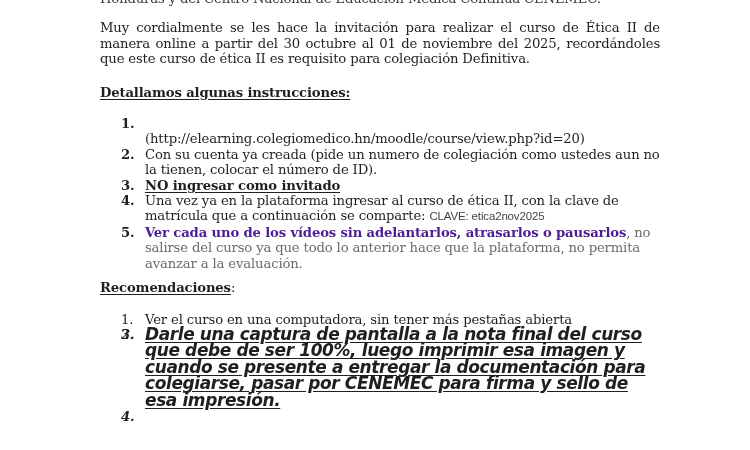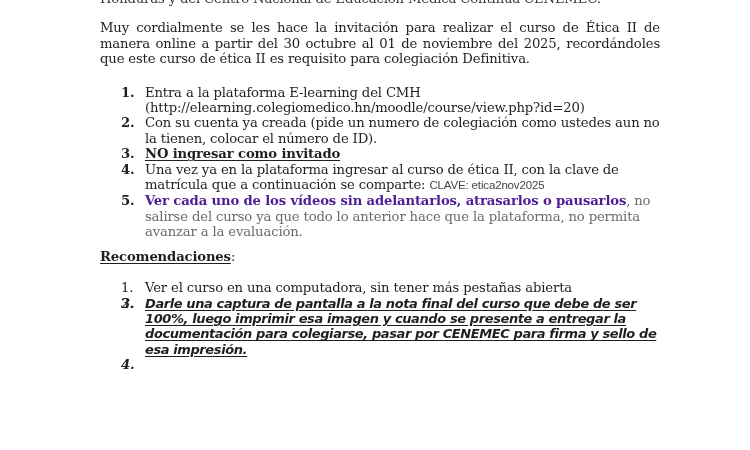--- a/index.html
+++ b/index.html
@@ -89,21 +89,21 @@
     }
     .gray-part {
       color: #6b6b6b;
     }
     .bi-u {
       font-weight: bold;
       font-style: italic;
       text-decoration: underline;
       text-underline-offset: 2px;
       font-family: "DejaVu Sans", "Liberation Sans", sans-serif;
-      font-size: 13px;
+      font-size: 17px;
       letter-spacing: -0.4px;
     }
     .bi {
       font-weight: bold;
       font-style: italic;
       font-family: "DejaVu Sans", "Liberation Sans", sans-serif;
       font-size: 12.6px;
       letter-spacing: -0.4px;
     }
   </style>
@@ -111,25 +111,26 @@
 <body>
 
 <div class="page">
   <div class="doc">
 
     <div class="cut-line">Honduras y del Centro Nacional de Educación Médica Continua CENEMEC.</div>
 
     <p class="para">Muy cordialmente se les hace la invitación para realizar el curso de Ética II de manera online a partir del 30 octubre al 01 de noviembre del 2025, recordándoles que este curso de ética II es requisito para colegiación Definitiva.</p>
 
     <div class="h1">
+      <div class="heading">Detallamos algunas instrucciones:</div>
 
       <ol>
         <li>
           <span class="num">1.</span>
-          <span>Entra a la plataforma E-learning del CMH</span><br>
+          <br>
           <span>(http://elearning.colegiomedico.hn/moodle/course/view.php?id=20)</span>
         </li>
         <li>
           <span class="num">2.</span>
           <span>Con su cuenta ya creada (pide un numero de colegiación como ustedes aun no la tienen, colocar el número de ID).</span>
         </li>
         <li>
           <span class="num">3.</span>
           <span class="bold-u">NO ingresar como invitado</span>
         </li>

